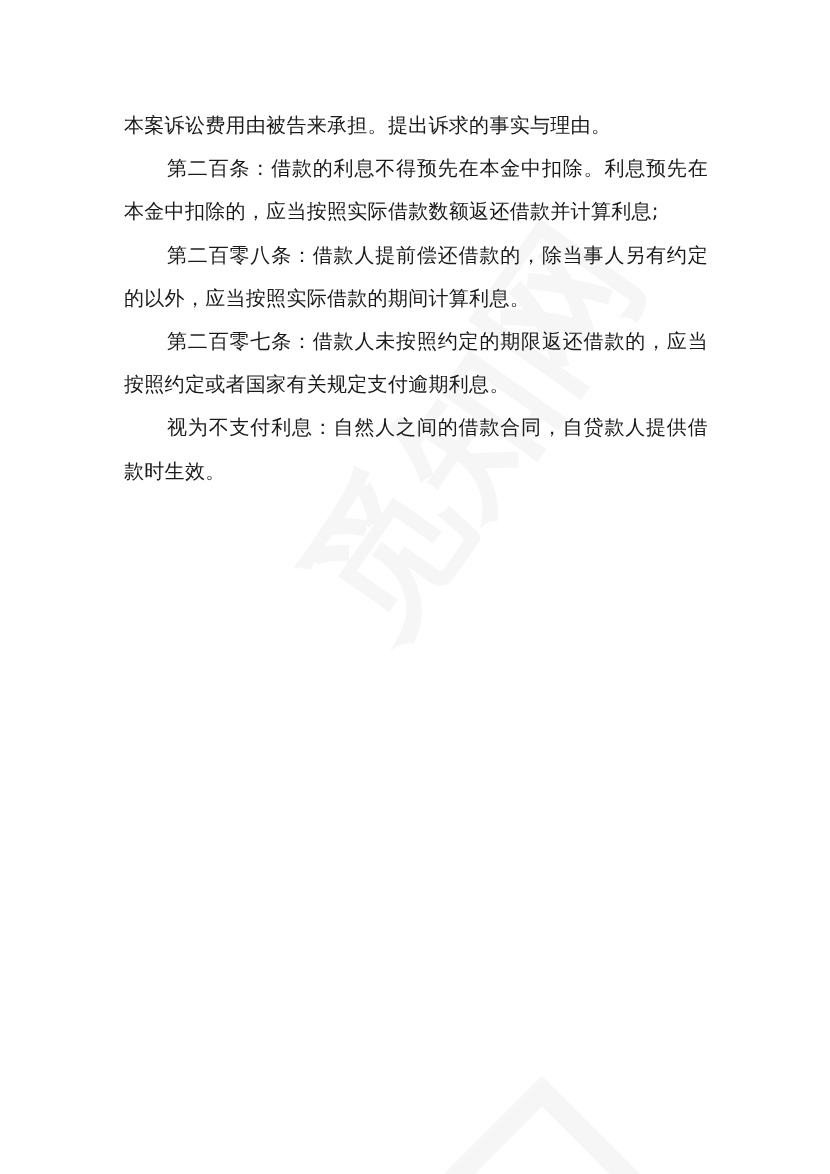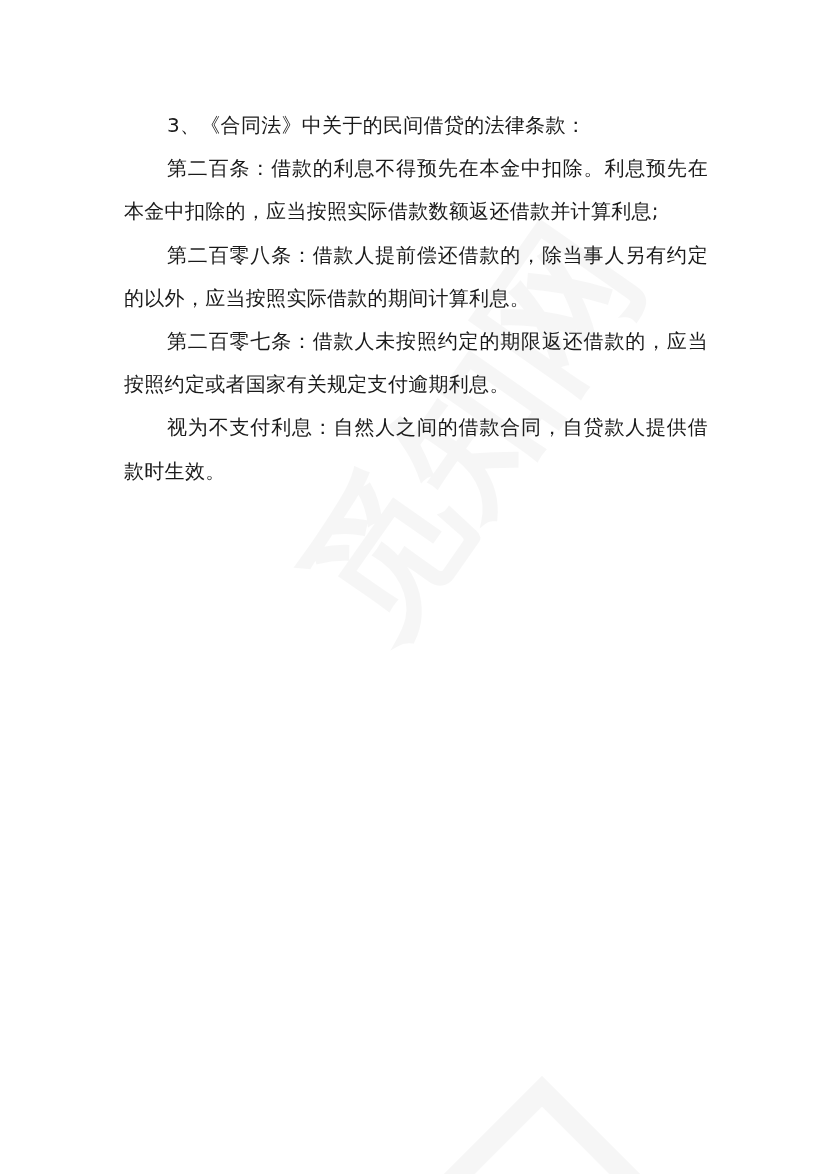--- a/index.html
+++ b/index.html
@@ -54,18 +54,18 @@
       pointer-events: none;
     }
   </style>
 </head>
 <body>
 
 <div class="watermark wm1">觅知网</div>
 <div class="wm-shape"></div>
 
 <div class="page">
-  <p class="para indent">3、《合同法》中关于的民间借贷的法律条款：</p>
+  <p class="para">本案诉讼费用由被告来承担。提出诉求的事实与理由。</p>
   <p class="para indent">第二百条：借款的利息不得预先在本金中扣除。利息预先在本金中扣除的，应当按照实际借款数额返还借款并计算利息;</p>
   <p class="para indent">第二百零八条：借款人提前偿还借款的，除当事人另有约定的以外，应当按照实际借款的期间计算利息。</p>
   <p class="para indent">第二百零七条：借款人未按照约定的期限返还借款的，应当按照约定或者国家有关规定支付逾期利息。</p>
   <p class="para indent">视为不支付利息：自然人之间的借款合同，自贷款人提供借款时生效。</p>
 </div>
 
 </body></html>

